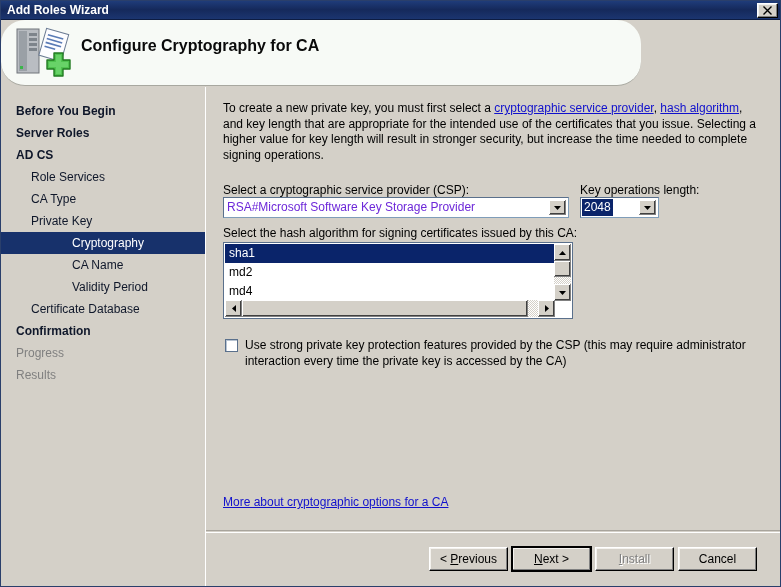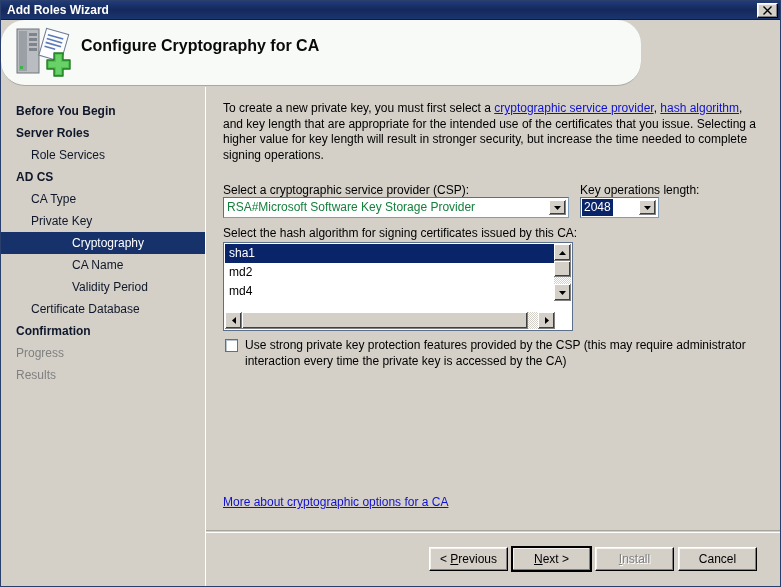--- a/index.html
+++ b/index.html
@@ -169,21 +169,21 @@
     align-items: stretch;
     cursor: default;
   }
   .combo-text {
     flex: 1 1 auto;
     font-size: 12px;
     line-height: 19px;
     padding-left: 3px;
     overflow: hidden;
     white-space: nowrap;
-    color: #15803d;
+    color: #6d28d9;
   }
   .combo-text.selectedval {
     background: #0a246a;
     color: #ffffff;
     display: inline-block;
     flex: 0 0 auto;
     padding-left: 2px;
     padding-right: 2px;
     margin: 1px 0 1px 1px;
     line-height: 17px;
@@ -392,22 +392,22 @@
         </g>
       </svg>
     </div>
     <div class="header-title">Configure Cryptography for CA</div>
   </div>
 
   <div class="sidebar">
     <div class="nav-list" id="nav-list">
         <div class="nav-item lvl0 bold"><span class="nav-label">Before You Begin</span></div>
         <div class="nav-item lvl0 bold"><span class="nav-label">Server Roles</span></div>
+        <div class="nav-item lvl0 bold"><span class="nav-label">AD CS</span></div>
         <div class="nav-item lvl1"><span class="nav-label">Role Services</span></div>
-        <div class="nav-item lvl0 bold"><span class="nav-label">AD CS</span></div>
         <div class="nav-item lvl1"><span class="nav-label">CA Type</span></div>
         <div class="nav-item lvl1"><span class="nav-label">Private Key</span></div>
         <div class="nav-item lvl2 selected"><span class="nav-label">Cryptography</span></div>
         <div class="nav-item lvl2"><span class="nav-label">CA Name</span></div>
         <div class="nav-item lvl2"><span class="nav-label">Validity Period</span></div>
         <div class="nav-item lvl1"><span class="nav-label">Certificate Database</span></div>
         <div class="nav-item lvl0 bold"><span class="nav-label">Confirmation</span></div>
         <div class="nav-item lvl0 disabled"><span class="nav-label">Progress</span></div>
         <div class="nav-item lvl0 disabled"><span class="nav-label">Results</span></div>
       </div>
@@ -433,21 +433,21 @@
       <div class="combo-text selectedval">2048</div>
       <div class="combo-spacer"></div>
       <div class="combo-arrow">
         <svg width="7" height="4" viewBox="0 0 7 4" aria-hidden="true">
           <path d="M0 0 L7 0 L3.5 4 Z" fill="#000000"></path>
         </svg>
       </div>
     </div>
 
     <div class="field-label" style="left:17px; top:139px;">Select the hash algorithm for signing certificates issued by this CA:</div>
-    <div class="listbox" style="left:17px; top:155px; width:350px; height:89px;">
+    <div class="listbox" style="left:17px; top:155px; width:350px; height:77px;">
 
       <div class="lb-rows" id="lb-rows">
           <div class="lb-row selected">sha1</div>
           <div class="lb-row">md2</div>
           <div class="lb-row">md4</div>
         </div>
 
       <div class="sb-v">
         <div class="sb-btn" style="left:0; top:0; width:17px; height:17px;">
           <svg width="7" height="4" viewBox="0 0 7 4" aria-hidden="true">

